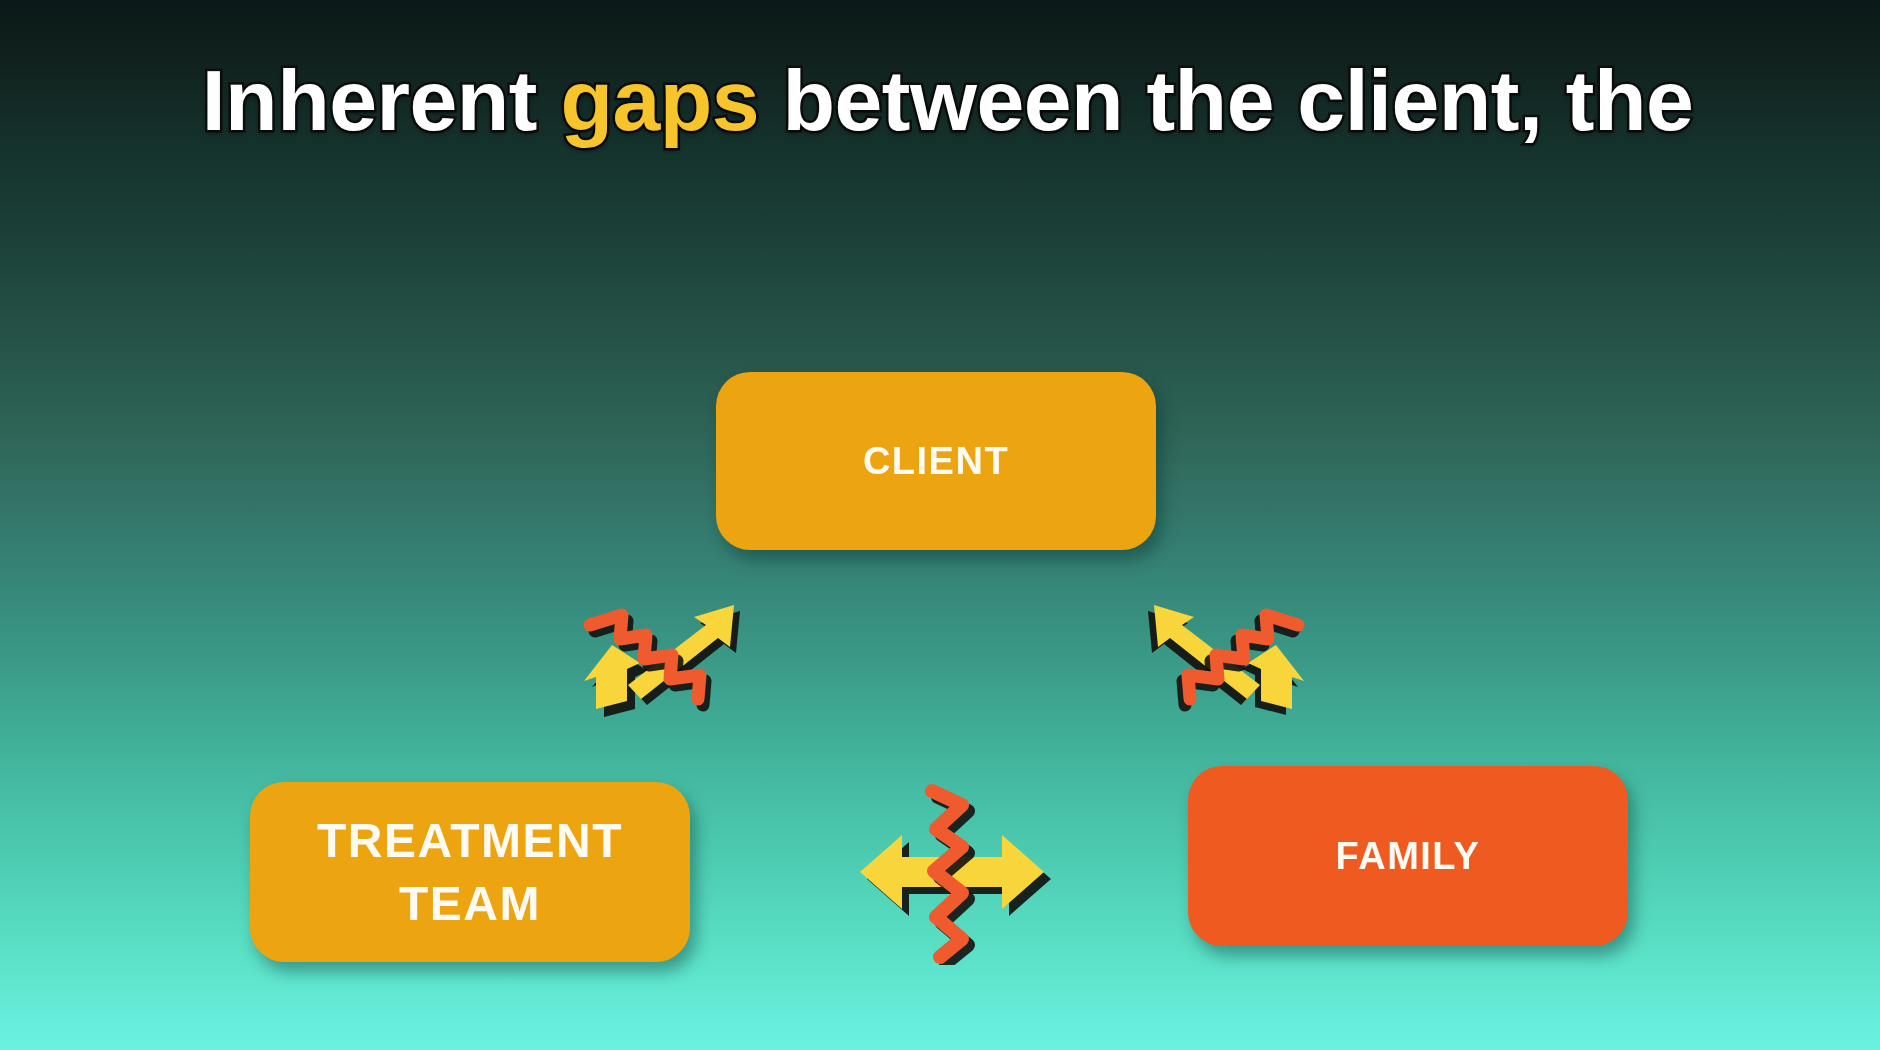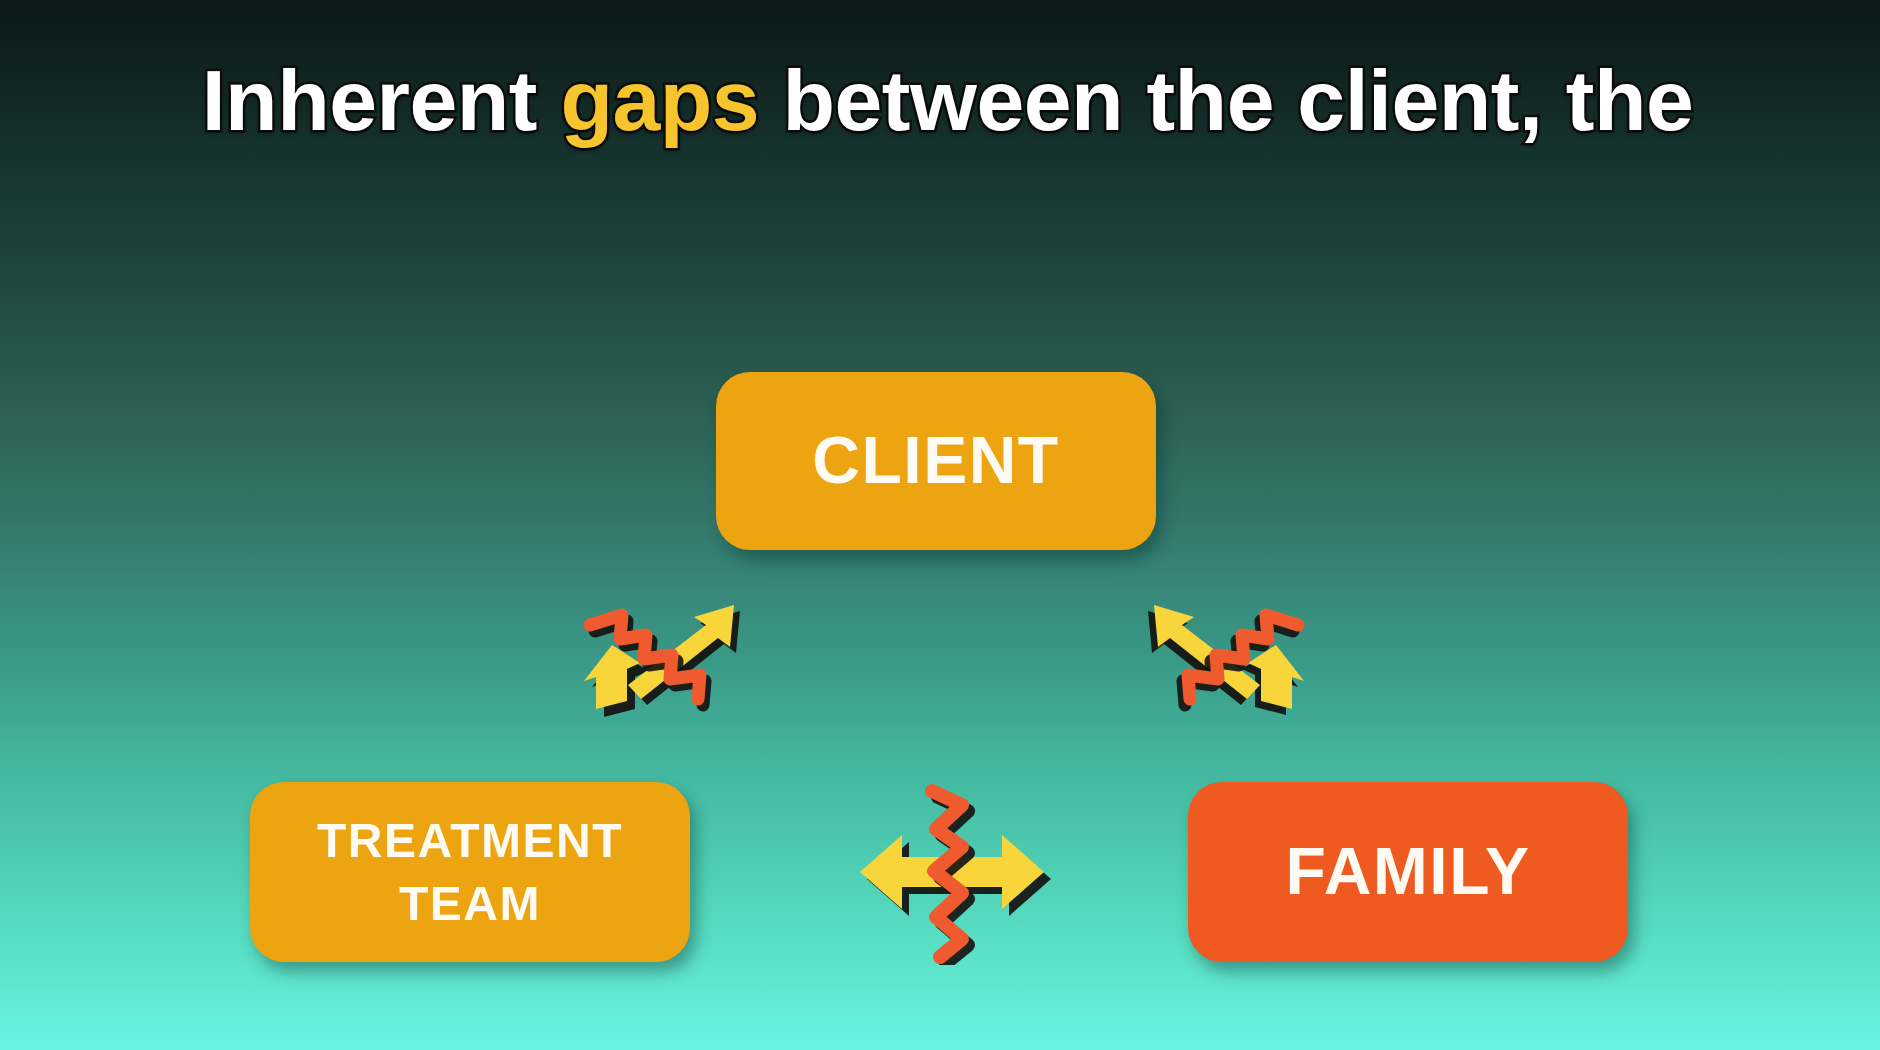--- a/index.html
+++ b/index.html
@@ -54,41 +54,41 @@
   
   .node {
     position: absolute;
     display: flex;
     align-items: center;
     justify-content: center;
     text-align: center;
     border-radius: 34px;
     color: #fffaf2;
     font-weight: 700;
-    font-size: 66px;
+    font-size: 38px;
     letter-spacing: 1.5px;
     line-height: 1.32;
     box-shadow: 6px 10px 16px rgba(0, 40, 38, 0.38);
   }
 
   #node-client {
     left: 716px;  top: 372px;
     width: 440px; height: 178px;
     background: #eda411;
   }
   #node-treatment {
     left: 250px;  top: 782px;
     width: 440px; height: 180px;
     background: #eda411;
     font-size: 48px;
     padding: 0 24px;
     box-sizing: border-box;
   }
   #node-family {
-    left: 1188px; top: 782px;
+    left: 1188px; top: 766px;
     width: 440px; height: 180px;
     background: #ef5a21;
   }
 
   
   .connector {
     position: absolute;
   }
   #conn-left     { left: 580px;  top: 575px; width: 180px; height: 165px; }
   #conn-right    { left: 1128px; top: 575px; width: 180px; height: 165px; }

